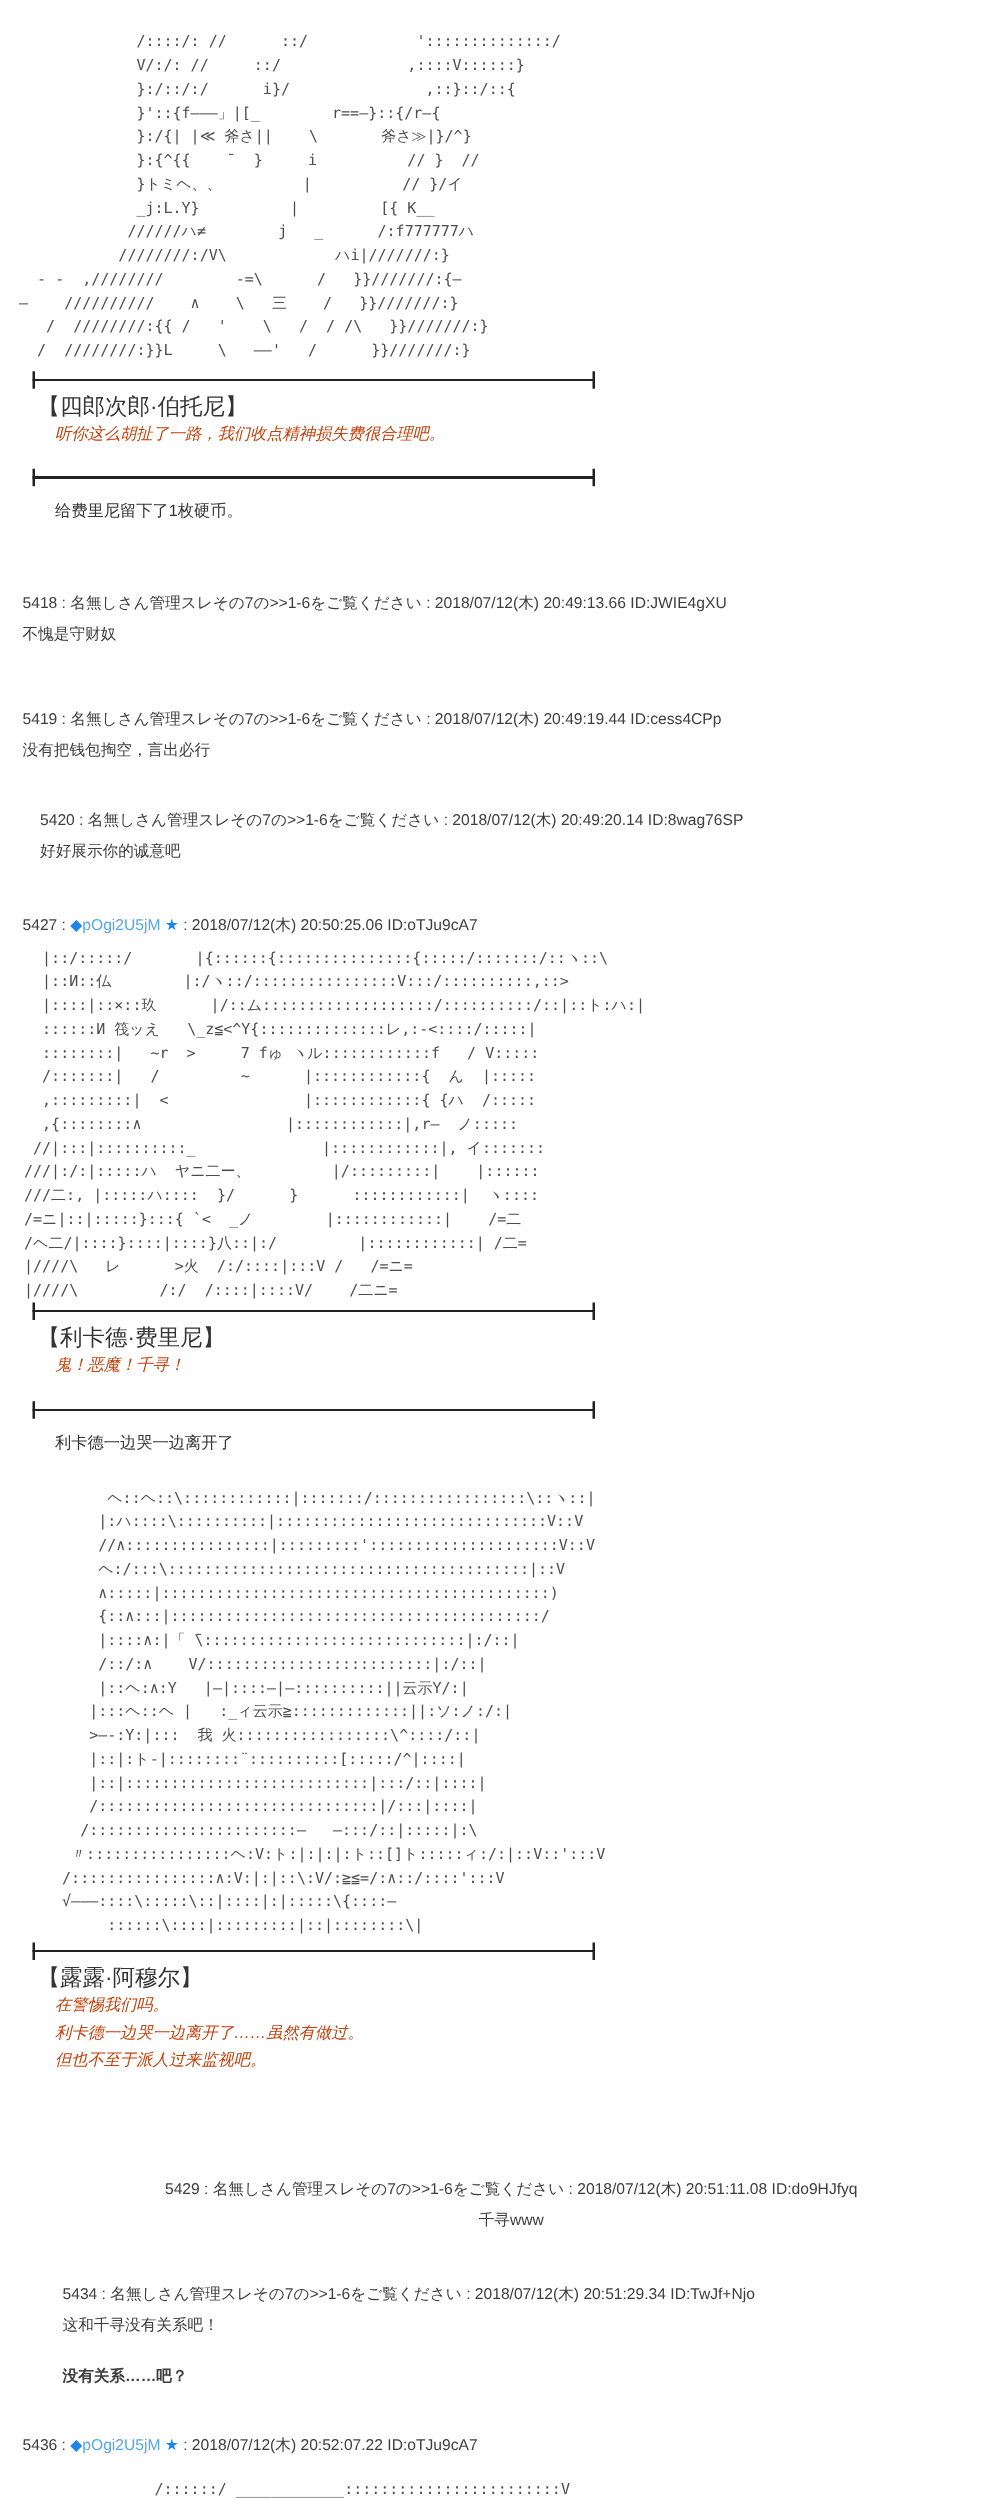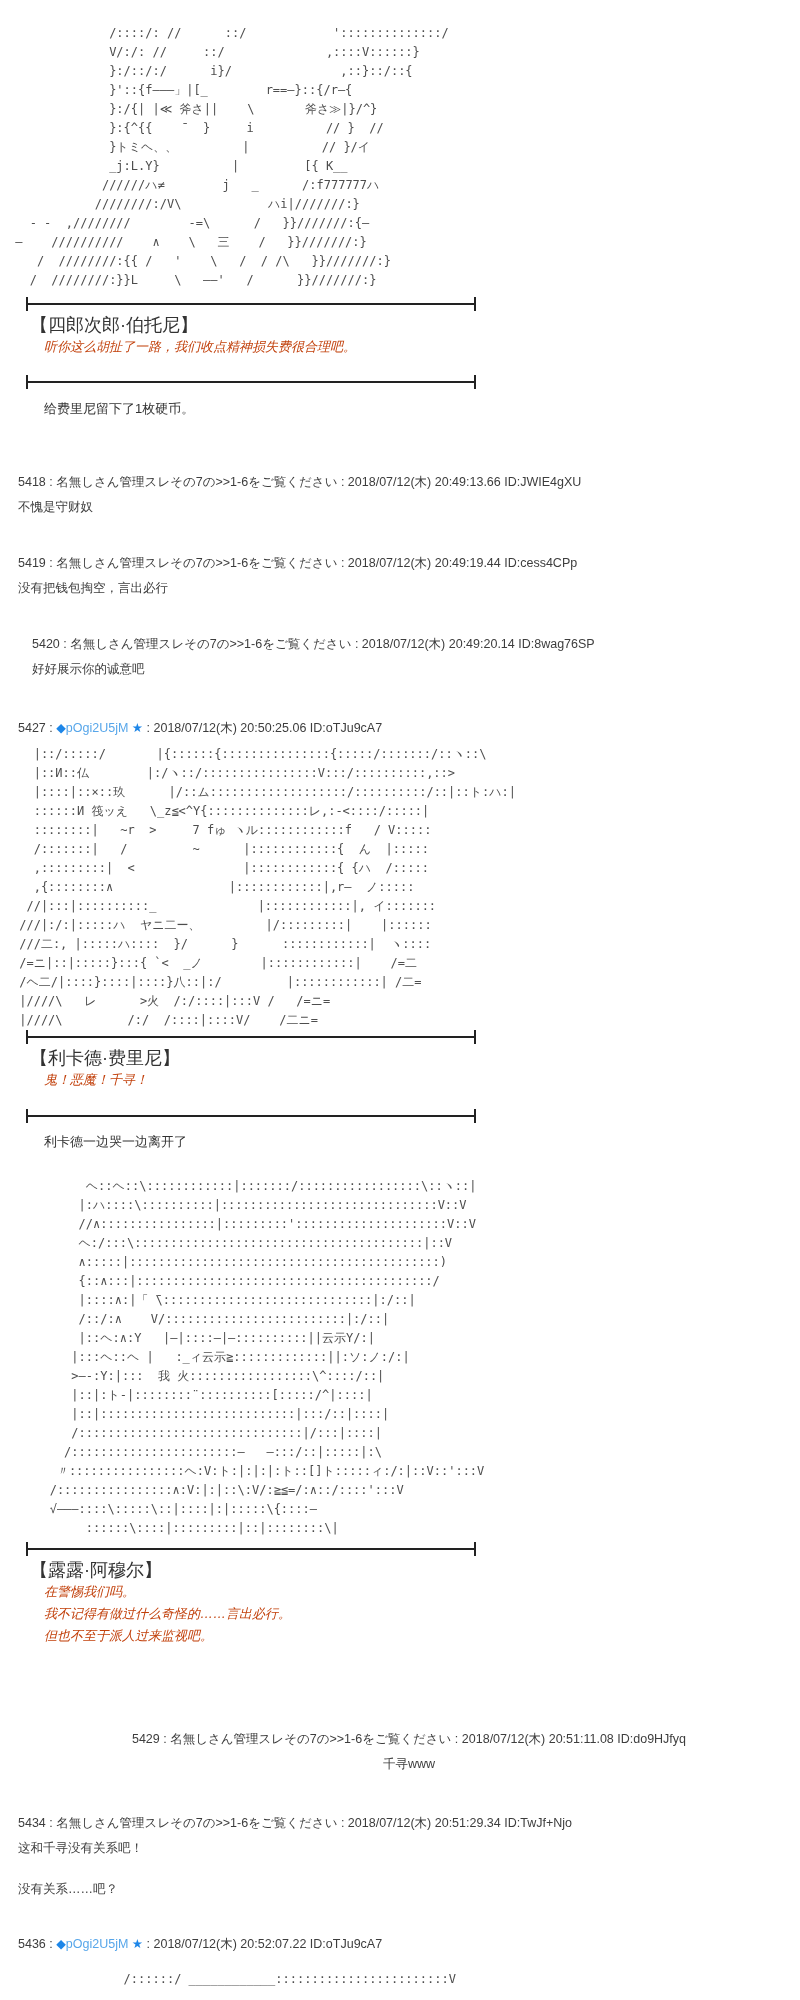--- a/index.html
+++ b/index.html
@@ -30,21 +30,21 @@
   .divider::after { right:0; }
 
   
   .speaker { margin-left:30px; font-size:18px; line-height:22px; color:#333333; }
   .dline   { margin-left:44px; font-size:13px; line-height:22px; color:#c2410c;font-style:italic; }
   .narration { margin-left:44px; font-size:13px; line-height:22px; color:#333333; }
 
   
   .post-header { margin-left:18px; font-size:12.5px; line-height:22px; color:#3d3d3d; }
   .post-line   { margin-left:18px; font-size:12.5px; line-height:22px; color:#3d3d3d; margin-top:3px; }
-  .post-line.gap { margin-top:19px; }
+  .post-line.gap { margin-top:19px;font-weight:bold; }
   .trip-sym  { color:#1d86e8; }
   .trip-name { color:#57a6ea; }
 </style>
 </head>
 <body>
 
 <div class="page">
 
   <section>
     <div class="aa" style="margin-top:24px; padding-left:8px;">              /::::/: //      ::/            '::::::::::::::/
@@ -70,21 +70,21 @@
     <div class="divider" style="margin-top:17px;"></div>
 
     <div class="narration" style="margin-top:9px;">给费里尼留下了1枚硬币。</div>
   </section>
 
   <section class="post" style="margin-top:51px;">
     <div class="post-header"><span>5418 : 名無しさん管理スレその7の&gt;&gt;1-6をご覧ください : 2018/07/12(木) 20:49:13.66 ID:JWIE4gXU</span></div>
     <div class="post-line">不愧是守财奴</div>
   </section>
 
-  <section class="post" style="margin-top:34px;">
+  <section class="post" style="margin-top:46px;">
     <div class="post-header"><span>5419 : 名無しさん管理スレその7の&gt;&gt;1-6をご覧ください : 2018/07/12(木) 20:49:19.44 ID:cess4CPp</span></div>
     <div class="post-line">没有把钱包掏空，言出必行</div>
   </section>
 
   <section class="post" style="margin-top:34px;margin-left:14px;">
     <div class="post-header"><span>5420 : 名無しさん管理スレその7の&gt;&gt;1-6をご覧ください : 2018/07/12(木) 20:49:20.14 ID:8wag76SP</span></div>
     <div class="post-line">好好展示你的诚意吧</div>
   </section>
 
   <section class="post" style="margin-top:37px;">
@@ -132,30 +132,30 @@
      /:::::::::::::::::::::::—   —:::/::|:::::|:\
     〃::::::::::::::::ヘ:V:ト:|:|:|:ト::[]ト:::::ィ:/:|::V::':::V
    /::::::::::::::::∧:V:|:|::\:V/:≧≦=/:∧::/::::':::V
    √———::::\:::::\::|::::|:|:::::\{::::—
         ::::::\::::|:::::::::|::|::::::::\|</div>
 
     <div class="divider" style="margin-top:4px;"></div>
 
     <div class="speaker" style="margin-top:3px;">【露露·阿穆尔】</div>
     <div class="dline">在警惕我们吗。</div>
-    <div class="dline">我不记得有做过什么奇怪的……言出必行。</div>
+    <div class="dline">利卡德一边哭一边离开了……虽然有做过。</div>
     <div class="dline">但也不至于派人过来监视吧。</div>
   </section>
 
   <section class="post" style="margin-top:81px;text-align:center;">
     <div class="post-header"><span>5429 : 名無しさん管理スレその7の&gt;&gt;1-6をご覧ください : 2018/07/12(木) 20:51:11.08 ID:do9HJfyq</span></div>
     <div class="post-line">千寻www</div>
   </section>
 
-  <section class="post" style="margin-top:37px;">
+  <section class="post" style="margin-top:37px;padding-left:32px;">
     <div class="post-header"><span>5434 : 名無しさん管理スレその7の&gt;&gt;1-6をご覧ください : 2018/07/12(木) 20:51:29.34 ID:TwJf+Njo</span></div>
     <div class="post-line">这和千寻没有关系吧！</div>
     <div class="post-line gap">没有关系……吧？</div>
   </section>
 
   <section class="post" style="margin-top:33px;">
     <div class="post-header"><span>5436 : </span><span class="trip-sym">◆</span><span class="trip-name">pOgi2U5jM</span><span class="trip-sym"> ★</span><span> : 2018/07/12(木) 20:52:07.22 ID:oTJu9cA7</span></div>
 
     <div class="aa" style="margin-top:15px; padding-left:8px;">                /::::::/ ____________::::::::::::::::::::::::V</div>
   </section>

